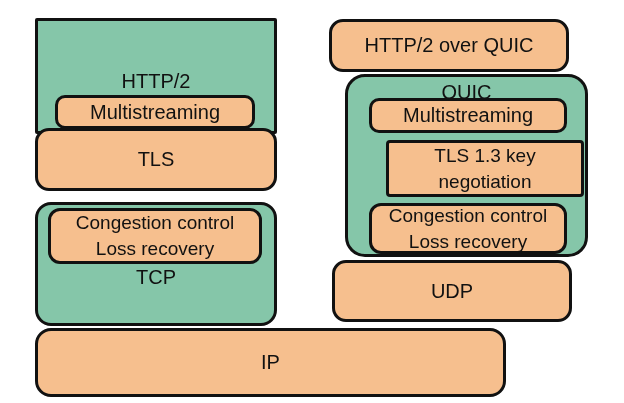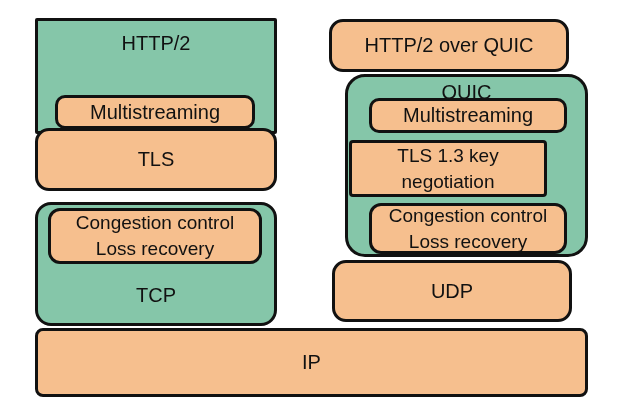--- a/index.html
+++ b/index.html
@@ -31,36 +31,36 @@
     font-size: 20px;
     line-height: 25px;
     white-space: nowrap;
   }
   .label-sm {
     font-size: 19px;
     line-height: 26px;
   }
   
   #http2-box        { left: 35px;  top: 18px;  width: 242px; height: 116px; border-radius: 2px;
-                      align-items: flex-start; padding-top: 10px; }
+                      align-items: center; padding-top: 10px; }
   #multistreaming-left-box { left: 55px; top: 95px;  width: 200px; height: 34px; border-radius: 10px; }
   #tls-box          { left: 35px;  top: 128px; width: 242px; height: 63px;  border-radius: 14px; }
   #tcp-box          { left: 35px;  top: 202px; width: 242px; height: 124px; border-radius: 16px;
-                      align-items: flex-end; padding-bottom: 15px; }
+                      align-items: flex-end; padding-bottom: 33px; }
   #congestion-left-box { left: 48px; top: 208px; width: 214px; height: 56px; border-radius: 12px; }
   
   #http2quic-box    { left: 329px; top: 19px;  width: 240px; height: 53px;  border-radius: 14px; }
   #quic-box         { left: 345px; top: 74px;  width: 243px; height: 183px; border-radius: 20px;
                       align-items: flex-start; padding-top: 3px; }
   #multistreaming-right-box { left: 369px; top: 98px;  width: 198px; height: 35px; border-radius: 10px; }
-  #tls13-box        { left: 349px; top: 140px; width: 198px; height: 57px;  border-radius: 4px; }
+  #tls13-box        { left: 386px; top: 140px; width: 198px; height: 57px;  border-radius: 4px; }
   #congestion-right-box { left: 369px; top: 203px; width: 198px; height: 51px; border-radius: 12px; }
   #udp-box          { left: 332px; top: 260px; width: 240px; height: 62px;  border-radius: 14px; }
   
-  #ip-box           { left: 35px;  top: 328px; width: 553px; height: 69px;  border-radius: 8px; }
+  #ip-box           { left: 35px;  top: 328px; width: 471px; height: 69px;  border-radius: 16px; }
 </style>
 </head>
 <body>
 
 <div id="canvas">
 
   <div class="box green" id="http2-box">
     <span class="label">HTTP/2</span>
   </div>
   <div class="box orange" id="multistreaming-left-box">

